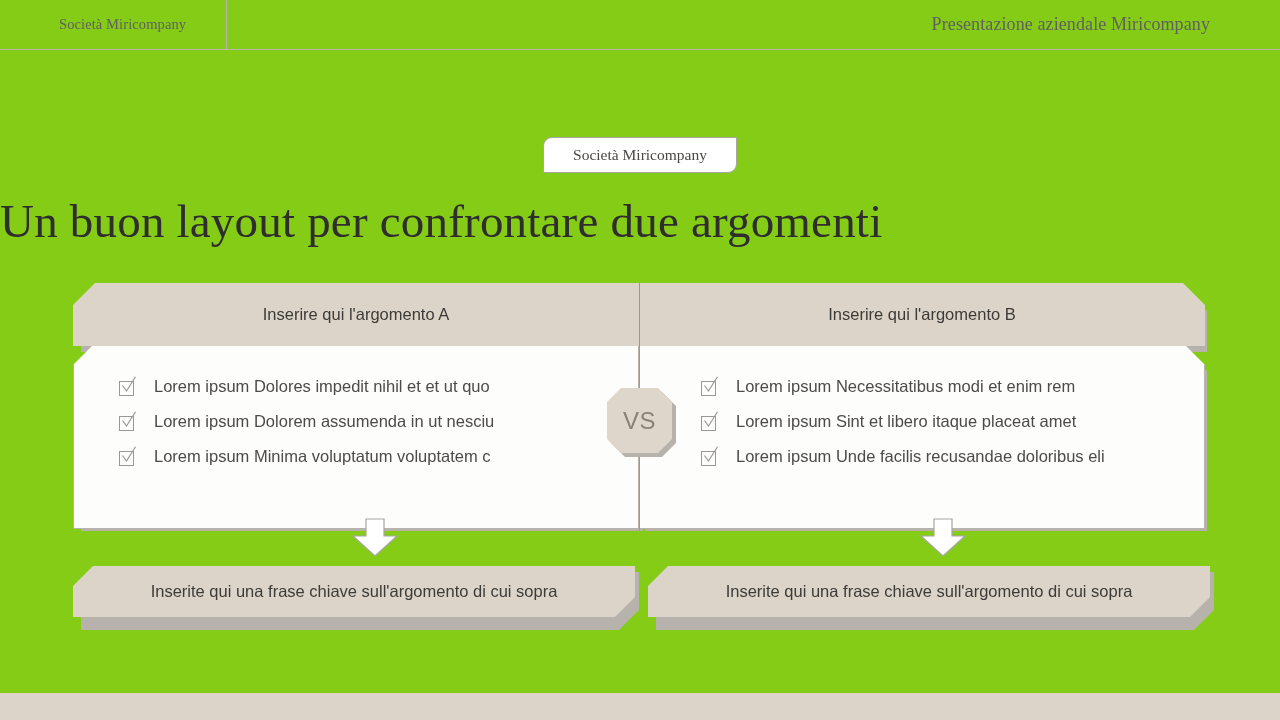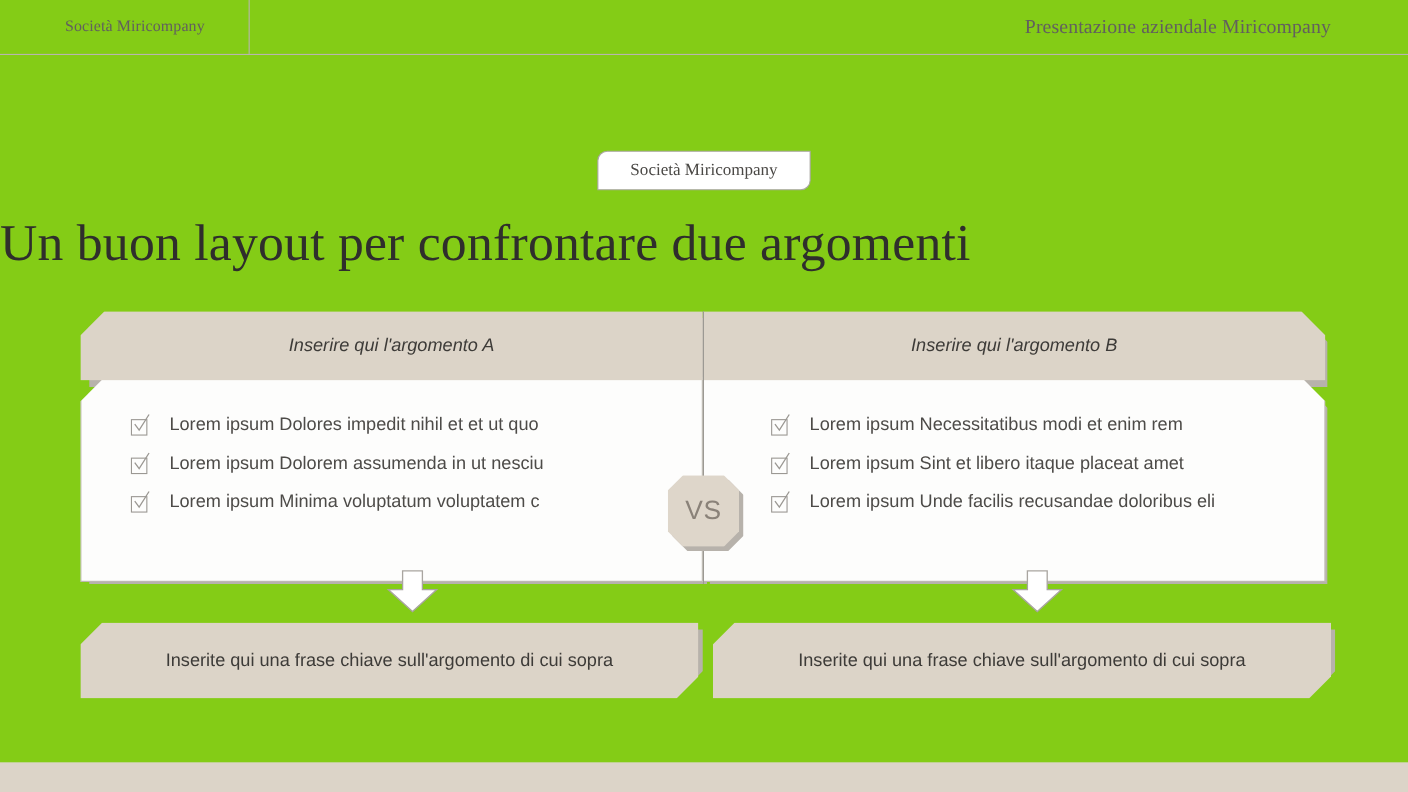--- a/index.html
+++ b/index.html
@@ -100,21 +100,20 @@
     position: absolute;
     top: 0; height: 63px;
     background: #dcd4c8;
     display: flex; align-items: center; justify-content: center;
     box-sizing: border-box;
   }
   .hdr-label {
     font-size: 16.5px;
     color: #3d3b38;
     white-space: nowrap;
-    font-style: italic;
   }
   .hdr.left  { left: 0;    width: 566px;
     clip-path: polygon(22px 0, 100% 0, 100% 100%, 0 100%, 0 22px); }
   .hdr.right { left: 566px; width: 566px;
     clip-path: polygon(0 0, calc(100% - 22px) 0, 100% 22px, 100% 100%, 0 100%); }
 
   
   .body-shadow {
     position: absolute;
     top: 66px; height: 182px;
@@ -178,21 +177,21 @@
   .item-text {
     font-size: 16.5px;
     color: #4d4b48;
     white-space: nowrap;
   }
 
   
   .vs {
     position: absolute;
     left: 607px; top: 388px;
-    width: 65px; height: 65px; margin-top: 44px;
+    width: 65px; height: 65px;
   }
   .vs .vs-shadow {
     position: absolute; left: 4px; top: 4px;
     width: 65px; height: 65px;
     background: #b7b2ab;
     clip-path: polygon(14px 0,calc(100% - 14px) 0,100% 14px,100% calc(100% - 14px),calc(100% - 14px) 100%,14px 100%,0 calc(100% - 14px),0 14px);
   }
   .vs .vs-face {
     position: absolute; left: 0; top: 0;
     width: 65px; height: 65px;
@@ -226,21 +225,21 @@
   .banner-shadow {
     position: absolute;
     left: 8px; top: 6px;
     width: 558px; height: 58px;
     background: #b7b2ab;
     clip-path: polygon(20px 0, 100% 0, 100% calc(100% - 20px), calc(100% - 20px) 100%, 0 100%, 0 20px);
   }
   .banner {
     position: absolute;
     left: 0; top: 0;
-    width: 562px; height: 69px;
+    width: 562px; height: 51px;
     background: #dcd4c8;
     display: flex; align-items: center; justify-content: center;
     clip-path: polygon(20px 0, 100% 0, 100% calc(100% - 20px), calc(100% - 20px) 100%, 0 100%, 0 20px);
   }
   .banner-label {
     font-size: 16.5px;
     color: #3d3b38;
     white-space: nowrap;
   }
 

